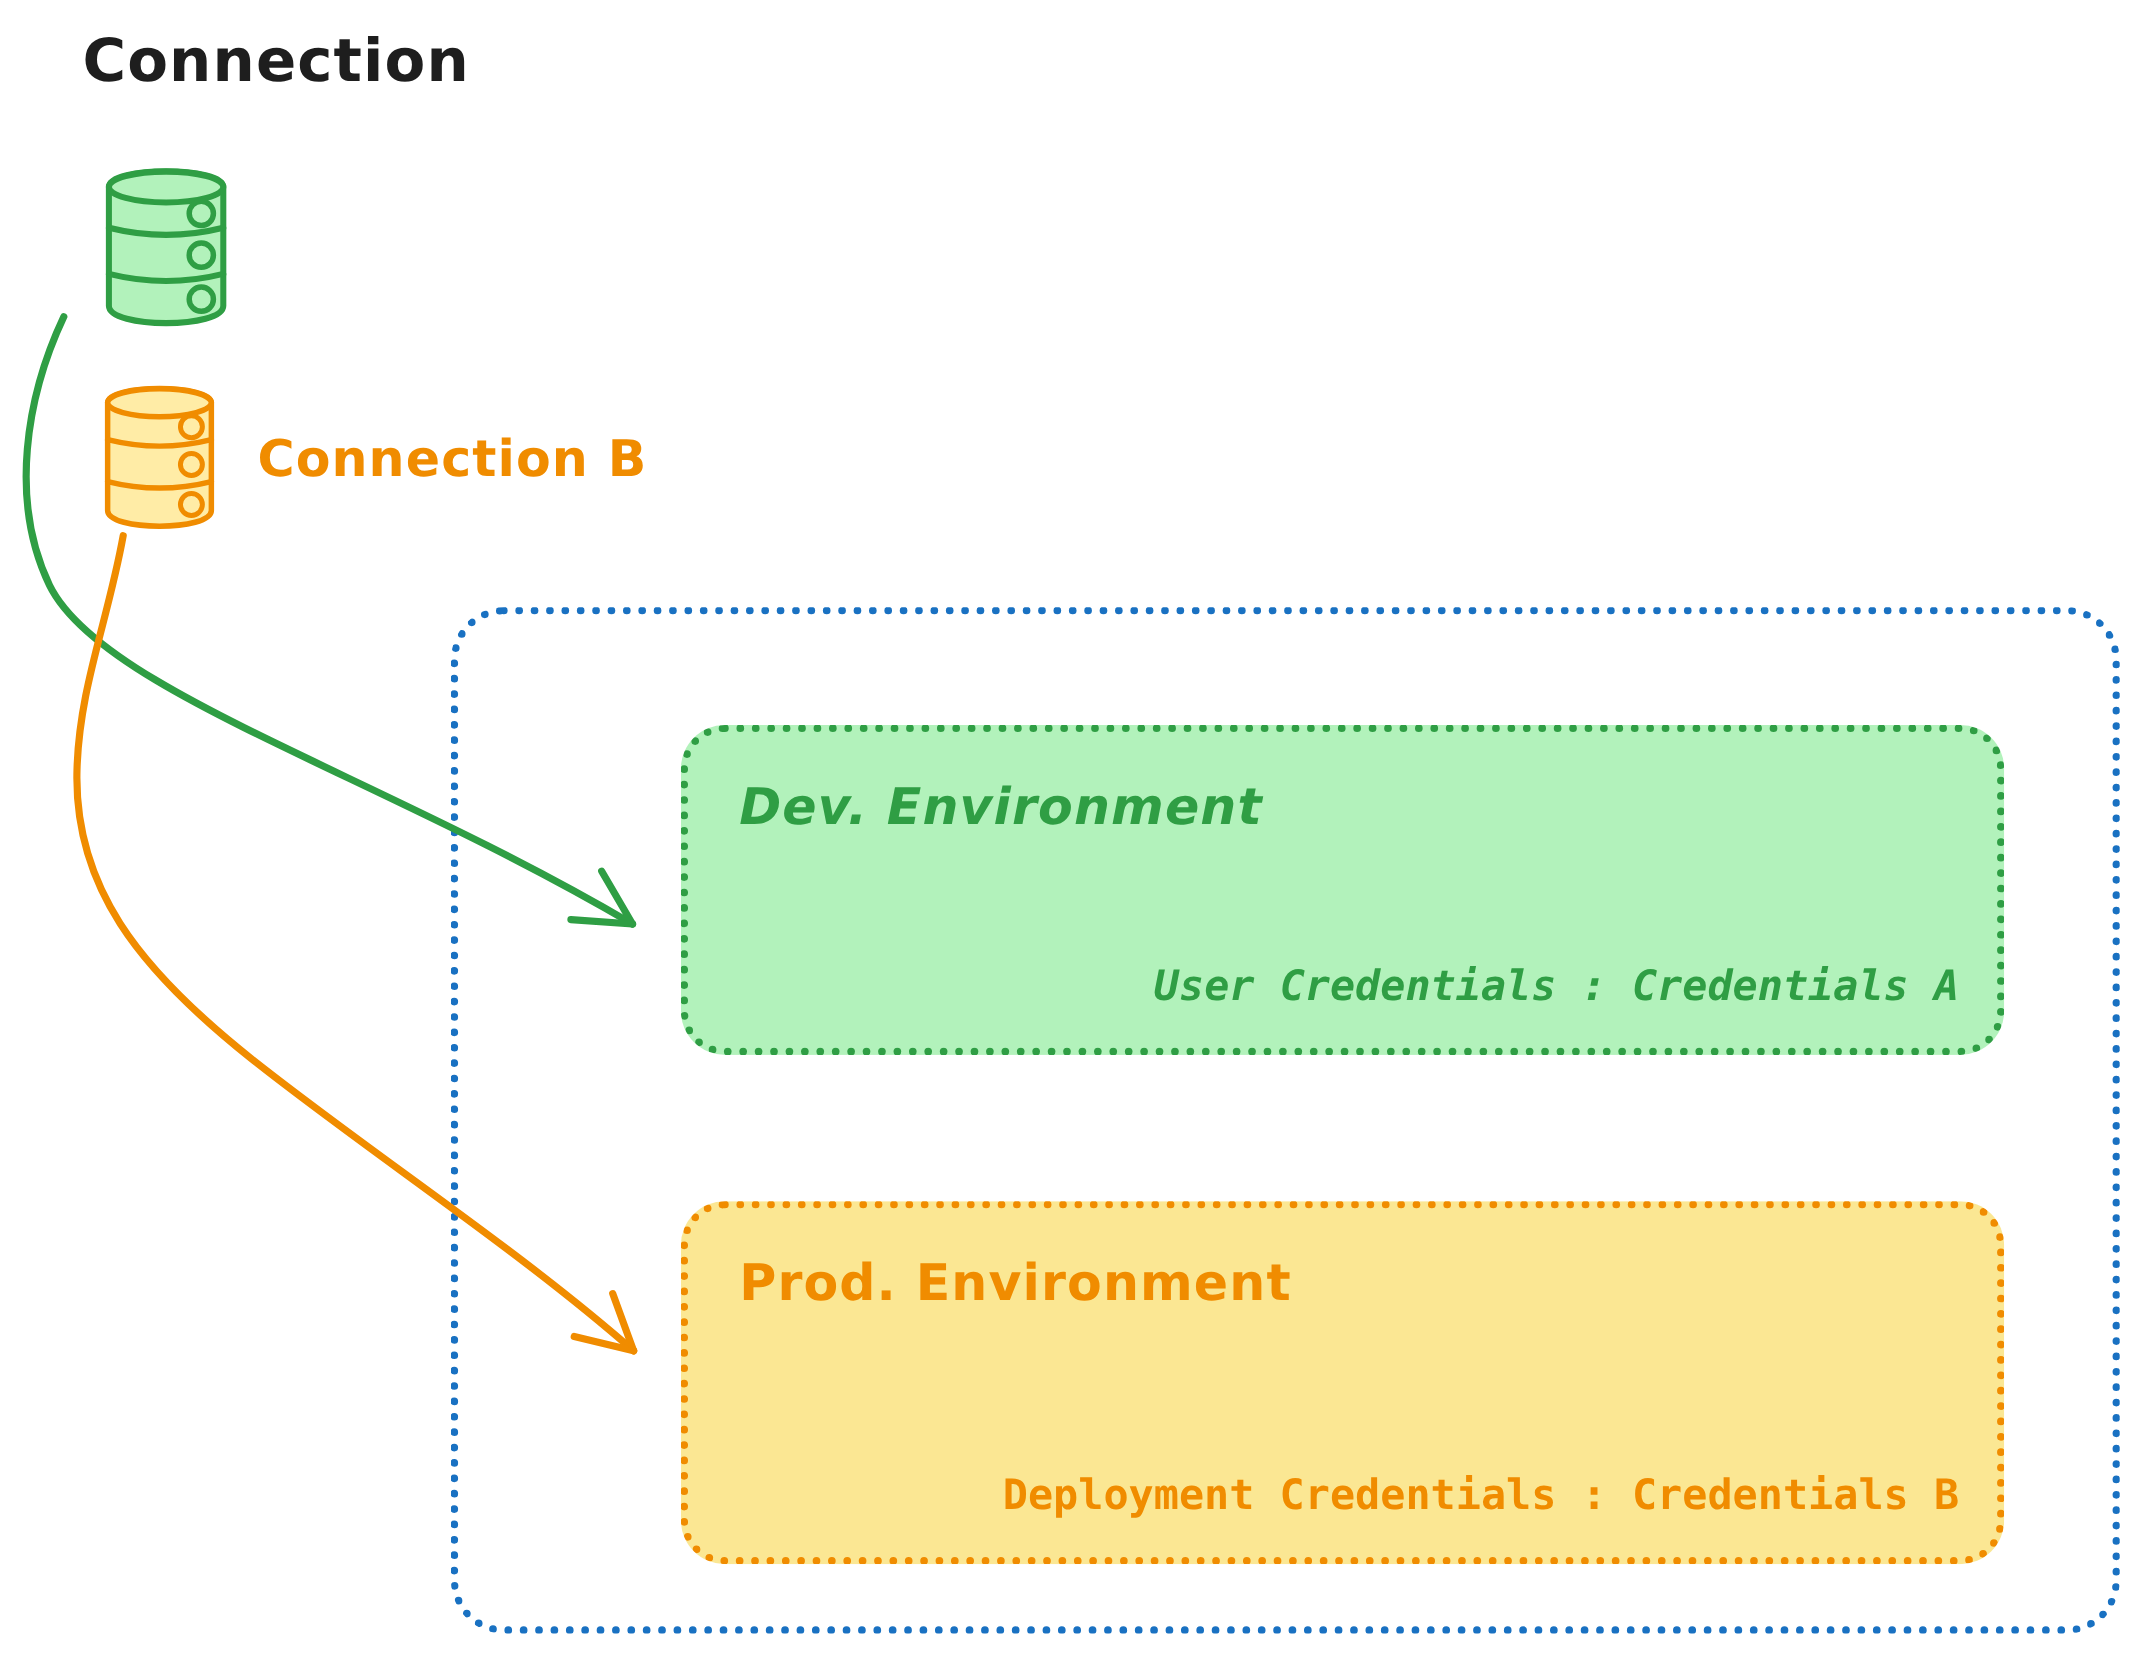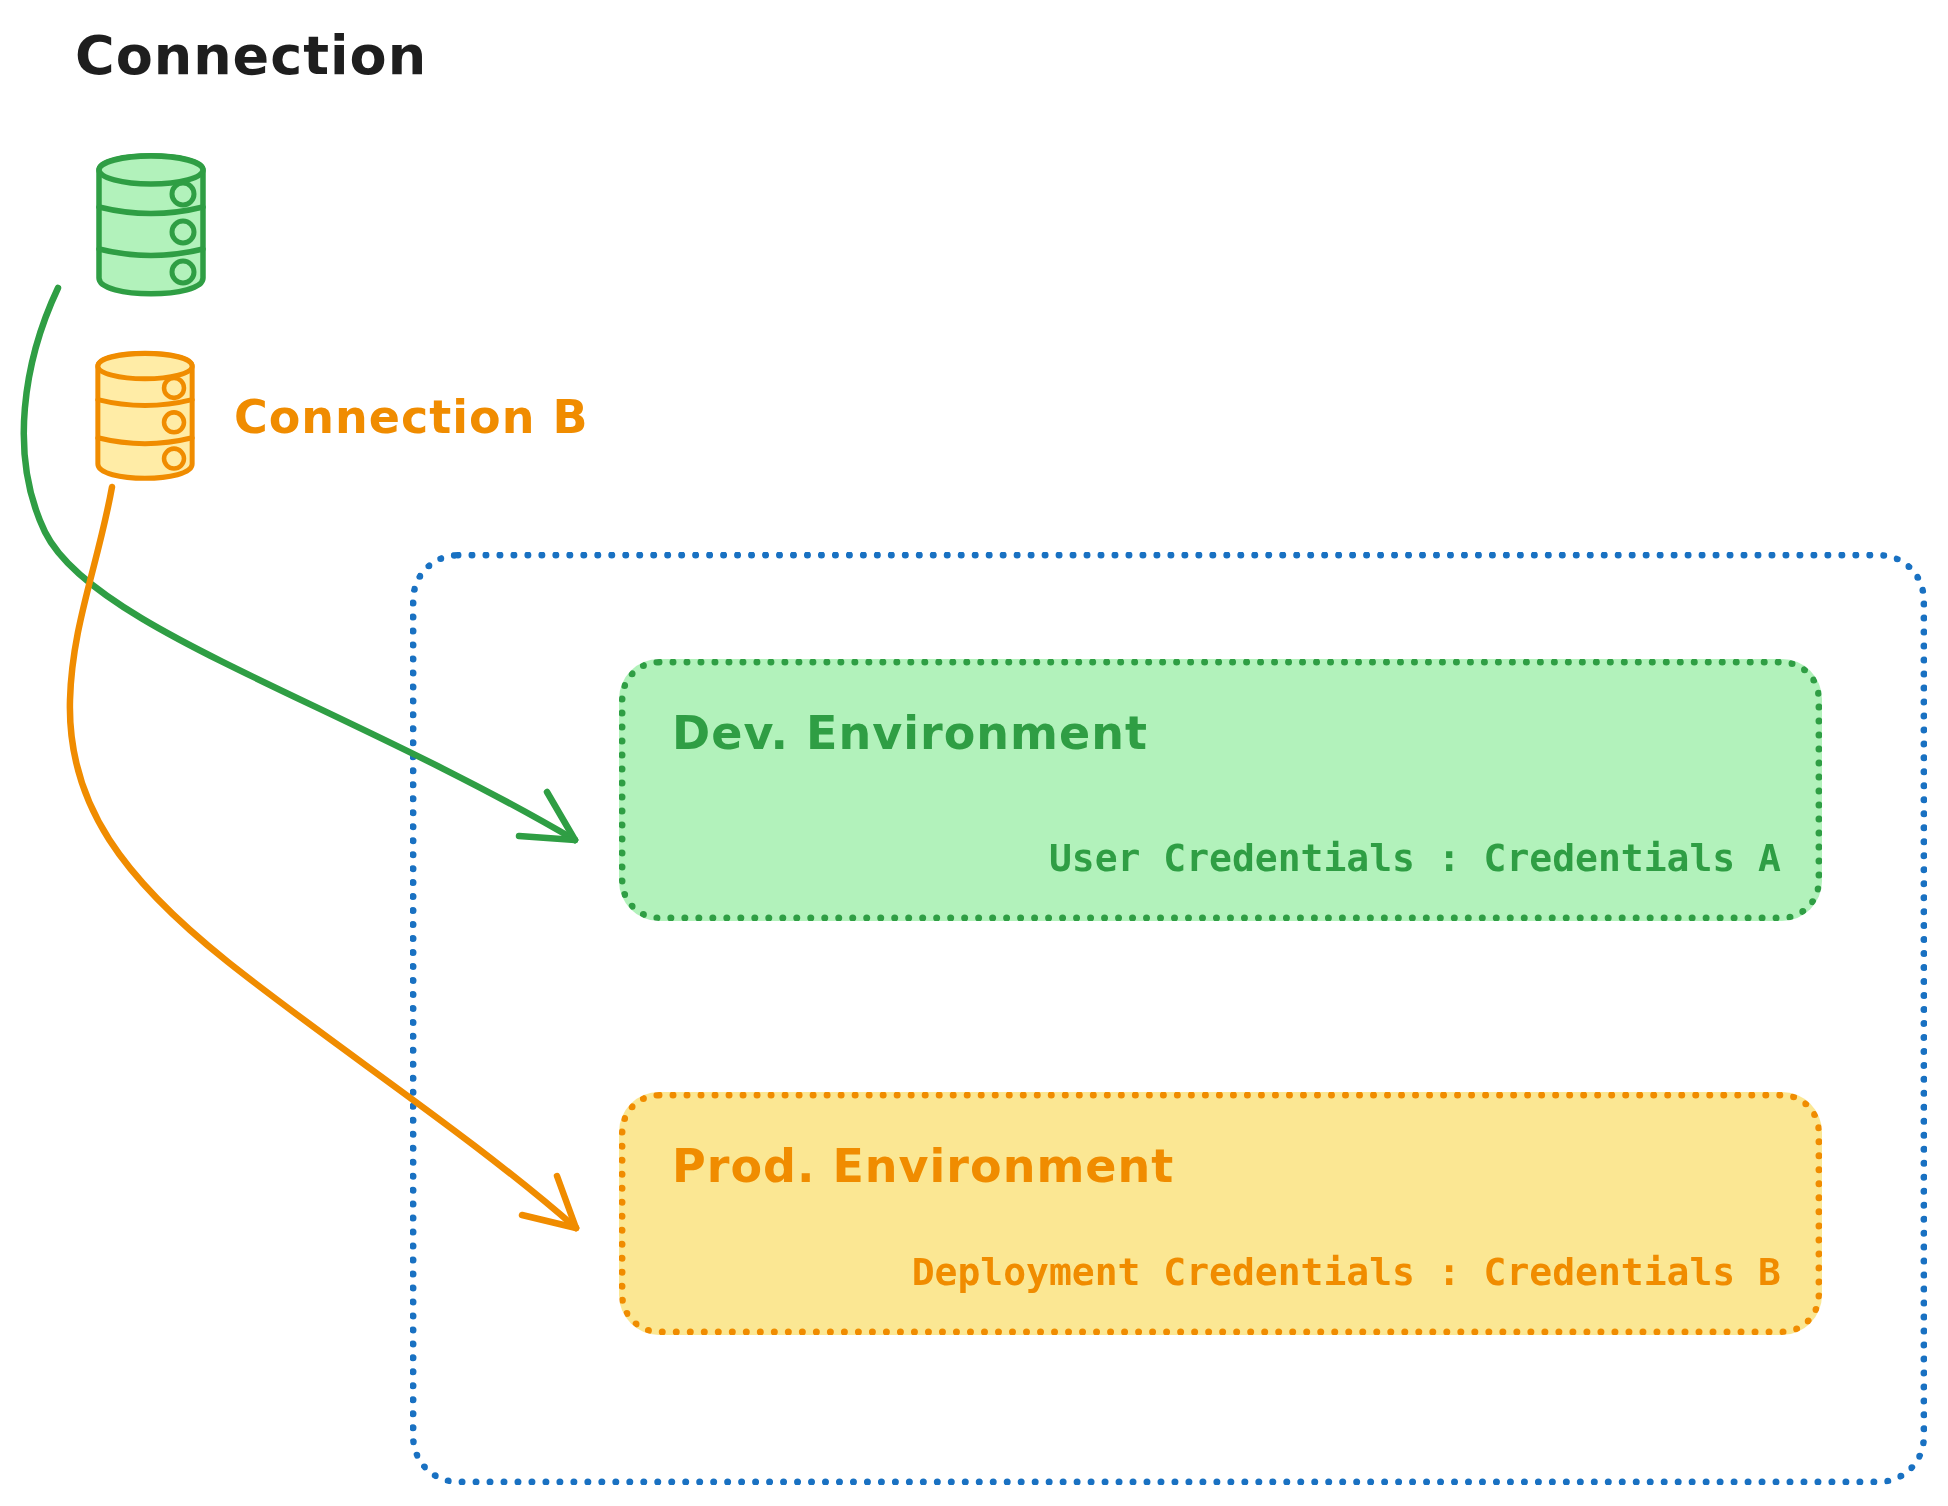--- a/index.html
+++ b/index.html
@@ -69,27 +69,28 @@
   }
 
   .env-box {
     position: absolute;
     left: 202px;
     width: 1203px;
     border-radius: 40px;
   }
   .env-box.dev {
     top: 100px;
-    height: 262px;
+    height: 300px;
     background: var(--c-green_fill);
     border: 7px dotted var(--c-green);
+    font-style: italic;
   }
   .env-box.prod {
     top: 533px;
-    height: 243px;
+    height: 330px;
     background: var(--c-orange_fill);
     border: 7px dotted var(--c-orange);
   }
 
   .env-name {
     position: absolute;
     left: 46px;
     top: 40px;
     font-size: 46px;
     font-weight: 600;

